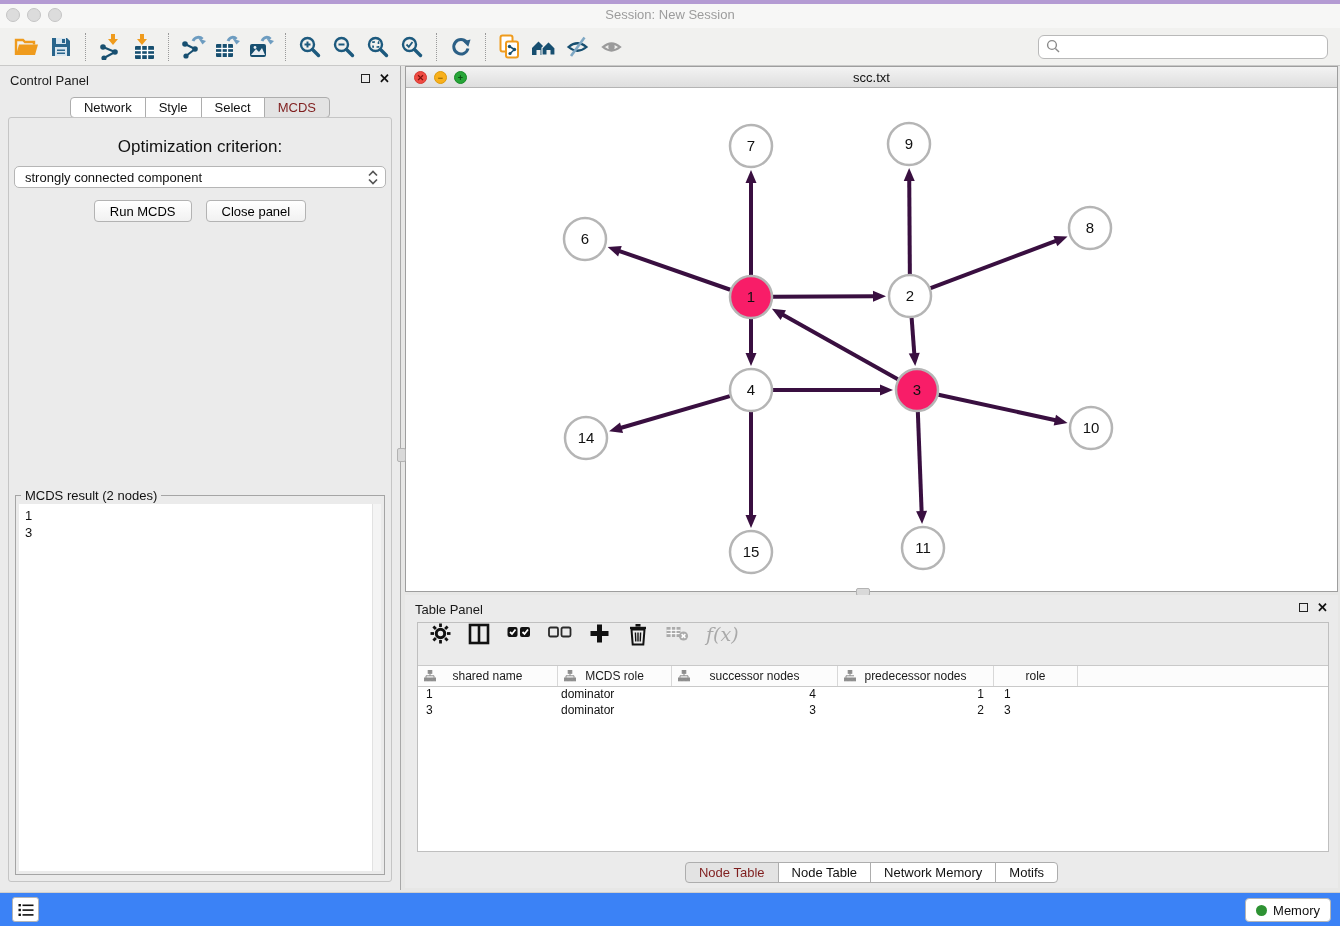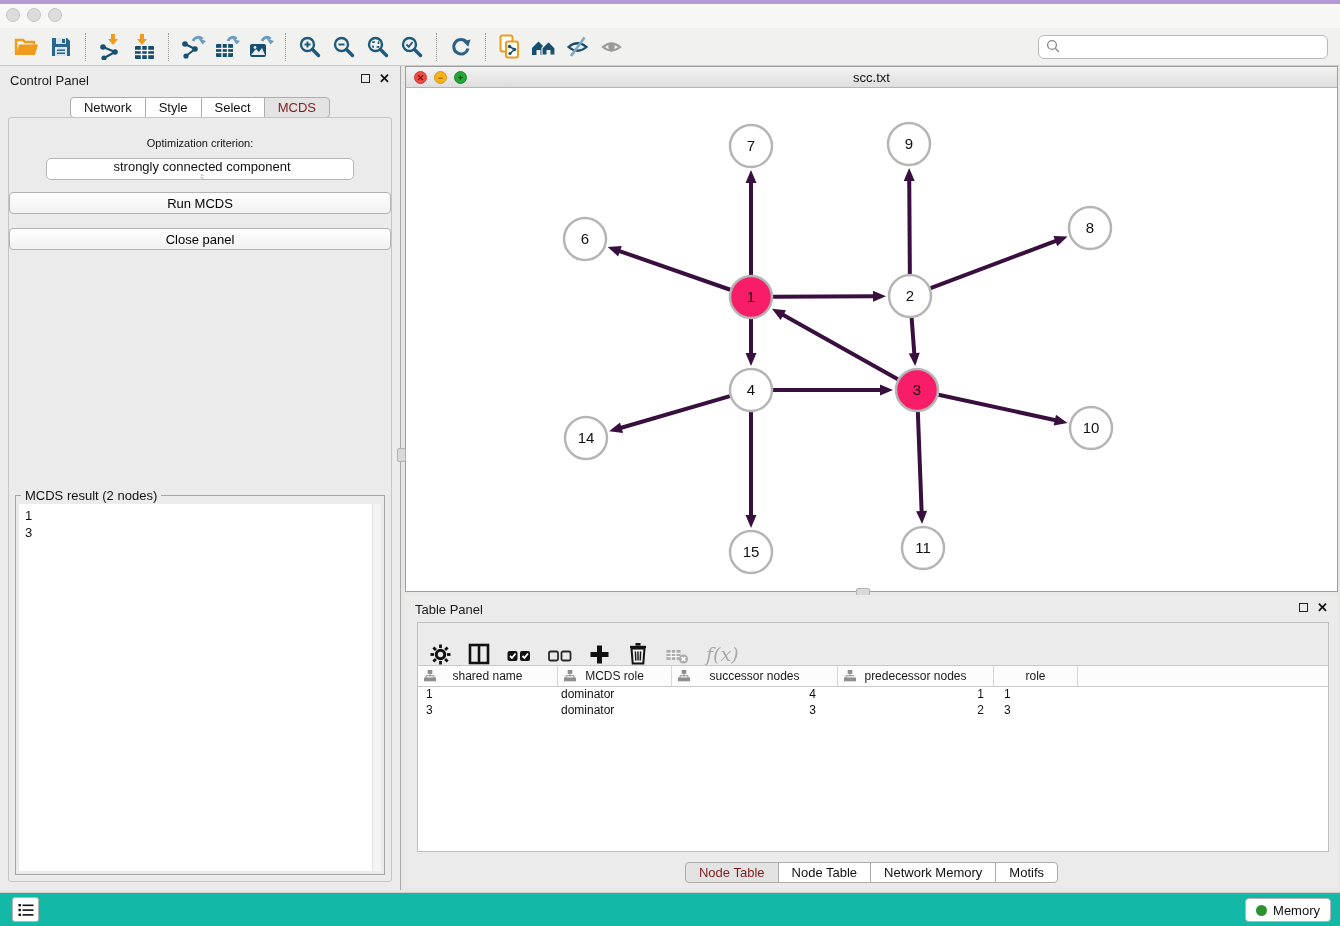--- a/index.html
+++ b/index.html
@@ -30,71 +30,72 @@
   .float-box { width:9px; height:9px; border:1.6px solid #222; display:inline-block; }
   .close-x { font-size:13px; font-weight:bold; color:#111; line-height:11px; }
   
   .control-panel { position:absolute; left:0; top:66px; width:401px; height:824px; background:#ebebeb; border-right:1px solid #a8a8a8; }
   .cp-tabs { position:absolute; top:31px; left:0; width:100%; display:flex; justify-content:center; }
   .tab { height:21px; line-height:19px; padding:0 13px; font-size:13px; background:#fff; border:1px solid #adadad; margin-left:-1px; color:#111; text-align:center; }
   .tab:first-child { border-top-left-radius:4px; border-bottom-left-radius:4px; margin-left:0; }
   .tab:last-child { border-top-right-radius:4px; border-bottom-right-radius:4px; }
   .tab.selected { background:#e3e3e3; color:#7f1d1d; }
   .cp-content { position:absolute; left:8px; right:8px; top:51px; bottom:8px; border:1px solid #c5c5c5; border-radius:3px; background:#ebebeb; }
-  .opt-label { text-align:center; margin-top:19px; font-size:11px; }
-  .dropdown { margin:9px auto 0 auto; width:308px; height:22px; background:#fff; border:1px solid #b5b5b5; border-radius:5px; display:flex; align-items:center; padding:0 6px 0 10px; font-size:13px;flex-direction:column; }
+  .opt-label { text-align:center; margin-top:19px; font-size:17px; }
+  .dropdown { margin:9px auto 0 auto; width:372px; height:22px; background:#fff; border:1px solid #b5b5b5; border-radius:5px; display:flex; align-items:center; padding:0 6px 0 10px; font-size:13px; }
   .dropdown .dd-text { flex:1; }
-  .cp-buttons { display:flex; justify-content:center; gap:14px; margin-top:12px;flex-direction:column; }
+  .cp-buttons { display:flex; justify-content:center; gap:14px; margin-top:12px; }
   .btn { height:22px; padding:0 15px; background:linear-gradient(#ffffff,#f1f1f1); border:1px solid #b3b3b3; border-radius:4px; font-size:13px; font-family:"Liberation Sans",sans-serif; }
   .result-group { position:absolute; left:6px; right:6px; top:377px; bottom:6px; border:1px solid #a5a5a5; }
   .result-legend { position:absolute; top:-8px; left:5px; background:#ebebeb; padding:0 4px; font-size:13px; }
   .result-area { position:absolute; left:3px; right:3px; top:8px; bottom:3px; background:#fff; font-size:13px; line-height:17px; padding:3px 6px; }
   .result-vscroll { position:absolute; right:0; top:0; bottom:0; width:9px; background:#f4f4f4; border-left:1px solid #e2e2e2; }
   
   .net-win { position:absolute; left:405px; top:66px; width:933px; height:526px; background:#fff; border:1px solid #9e9e9e; }
   .net-titlebar { position:relative; height:21px; background:linear-gradient(#f3f3f3,#dedede); border-bottom:1px solid #b4b4b4; }
   .net-title { position:absolute; left:0; width:100%; top:3px; text-align:center; font-size:13px; color:#111; }
   .light { position:absolute; top:4px; width:13px; height:13px; border-radius:50%; font-size:9px; font-weight:bold; text-align:center; line-height:13px; }
   .light.red { left:8px; background:#ef4b43; border:1px solid #d43a32; color:#7c100c; }
   .light.yellow { left:28px; background:#f8b01c; border:1px solid #dd9a0b; color:#8a5f00; }
   .light.green { left:48px; background:#27a538; border:1px solid #178a27; color:#0b5214; }
   .net-canvas { display:block; }
   
   .grip-v { position:absolute; left:397px; top:448px; width:9px; height:14px; background:#d9d9d9; border:1px solid #b3b3b3; border-radius:2px; }
   .grip-h { position:absolute; left:856px; top:588px; width:14px; height:8px; background:#d9d9d9; border:1px solid #b3b3b3; border-radius:2px; }
   
   .table-panel { position:absolute; left:405px; top:595px; width:933px; height:293px; background:#ebebeb; }
   .table-box { position:absolute; left:12px; right:9px; top:27px; bottom:36px; border:1px solid #bfbfbf; background:#fff; }
-  .tp-toolbar { height:43px; background:#ebebeb; border-bottom:1px solid #c9c9c9; display:flex; align-items:flex-end; padding-left:12px; gap:17px; }
+  .tp-toolbar { height:43px; background:#ebebeb; border-bottom:1px solid #c9c9c9; display:flex; align-items:flex-start; padding-left:12px; gap:17px; }
   .tp-tbtn { display:flex; align-items:center; justify-content:center; }
   .fx-label { font-family:"DejaVu Serif", serif; font-style:italic; color:#a9a9a9; font-size:19px; }
   .tbl-header { height:21px; background:#fcfcfc; border-bottom:1px solid #c9c9c9; display:flex; }
   .th { position:relative; border-right:1px solid #d8d8d8; display:flex; align-items:center; justify-content:center; font-size:12px; color:#1a1a1a; }
   .th .sort-ic { position:absolute; left:6px; top:4px; }
   .tbl-row { height:16px; display:flex; font-size:12px; }
   .td { overflow:hidden; white-space:nowrap; }
   .c0 { width:140px; } .c1 { width:114px; } .c2 { width:166px; } .c3 { width:156px; } .c4 { width:84px; }
   .td.c0 { padding-left:8px; } .td.c1 { padding-left:3px; }
   .td.c2 { text-align:right; padding-right:22px; } .td.c3 { text-align:right; padding-right:10px; }
   .td.c4 { padding-left:10px; }
   .tp-tabs { position:absolute; bottom:5px; left:0; width:100%; display:flex; justify-content:center; }
   
-  .status-bar { position:absolute; left:0; bottom:0; width:100%; height:34px; background:#14b8a6; border-top:1px solid #cfcfce; }
+  .status-bar { position:absolute; left:0; bottom:0; width:100%; height:34px; background:#3b82f6; border-top:1px solid #cfcfce; }
   .list-btn { position:absolute; left:12px; top:4px; width:27px; height:25px; background:#fff; border:1px solid #b5b5b5; border-radius:3px; display:flex; align-items:center; justify-content:center; }
   .memory-btn { position:absolute; right:9px; top:5px; height:24px; background:#fff; border:1px solid #b5b5b5; border-radius:4px; display:flex; align-items:center; gap:6px; padding:0 10px; font-size:13px; }
   .mem-dot { width:11px; height:11px; border-radius:50%; background:#2e9233; }
 </style>
 </head>
 <body>
 
 <div class="titlebar">
   <div class="accent-strip"></div>
   <span class="tl" style="left:6px"></span>
   <span class="tl" style="left:27px"></span>
   <span class="tl" style="left:48px"></span>
+  <div class="app-title">Session: New Session</div>
 </div>
 
 <div class="toolbar">
   <span class="tb-btn">
     <svg width="26" height="24" viewBox="0 0 26 24">
         <path d="M2 20 V5 H9 L11 7 H20 V9.5" fill="none" stroke="#ef9b1d" stroke-width="2.4"></path>
         <path d="M2 20 L5 9.5 H24 L21 20 Z" fill="#ef9b1d"></path>
       </svg>
   </span>
   <span class="tb-btn">

